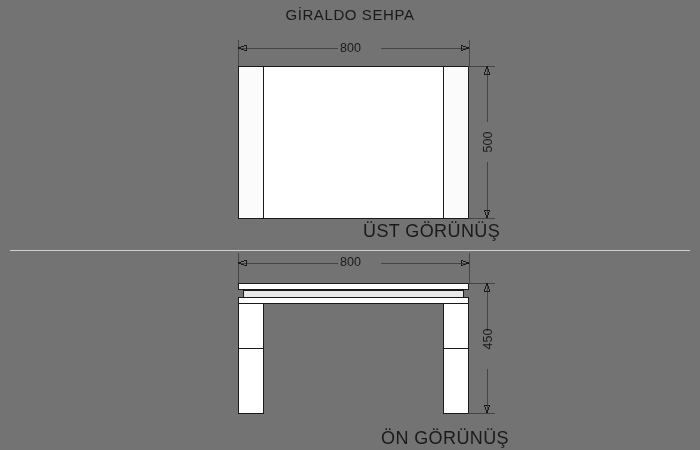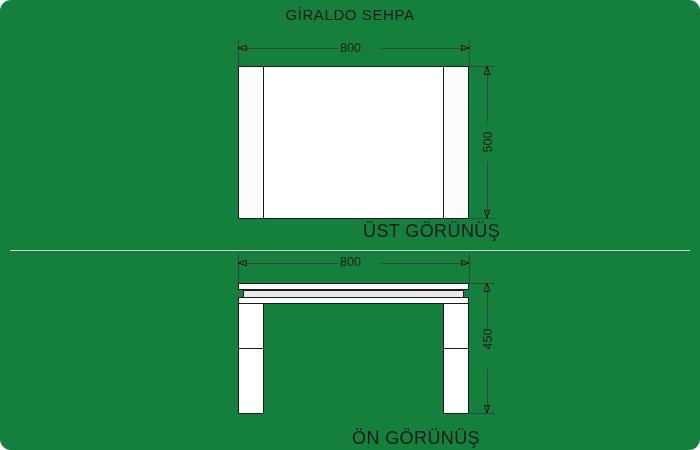--- a/index.html
+++ b/index.html
@@ -8,23 +8,22 @@
     background: #ffffff;
   }
   body {
     font-family: "Liberation Sans", sans-serif;
     color: #000000;
   }
   #page {
     position: relative;
     width: 700px;
     height: 450px;
-    background: #15803d;
+    background: #737373;
     overflow: hidden;
-    border-radius: 11px;
   }
   .title {
     position: absolute;
     left: 0;
     top: 6px;
     width: 700px;
     text-align: center;
     font-size: 15px;
     letter-spacing: 0.6px;
     color: #1a1a1a;
@@ -164,15 +163,15 @@
   <div class="dimtext" style="left:340px; top:41px;">800</div>
 
   <div class="dimtext vert" style="left:468px; top:135px; width:40px; text-align:center;">500</div>
 
   <div class="dimtext" style="left:340px; top:255px;">800</div>
 
   <div class="dimtext vert" style="left:468px; top:332px; width:40px; text-align:center;">450</div>
 
   <div class="viewlabel" style="left:363px; top:221px;">ÜST GÖRÜNÜŞ</div>
 
-  <div class="viewlabel" style="left:352px; top:428px;">ÖN GÖRÜNÜŞ</div>
+  <div class="viewlabel" style="left:381px; top:428px;">ÖN GÖRÜNÜŞ</div>
 
 </div>
 
 </body></html>

